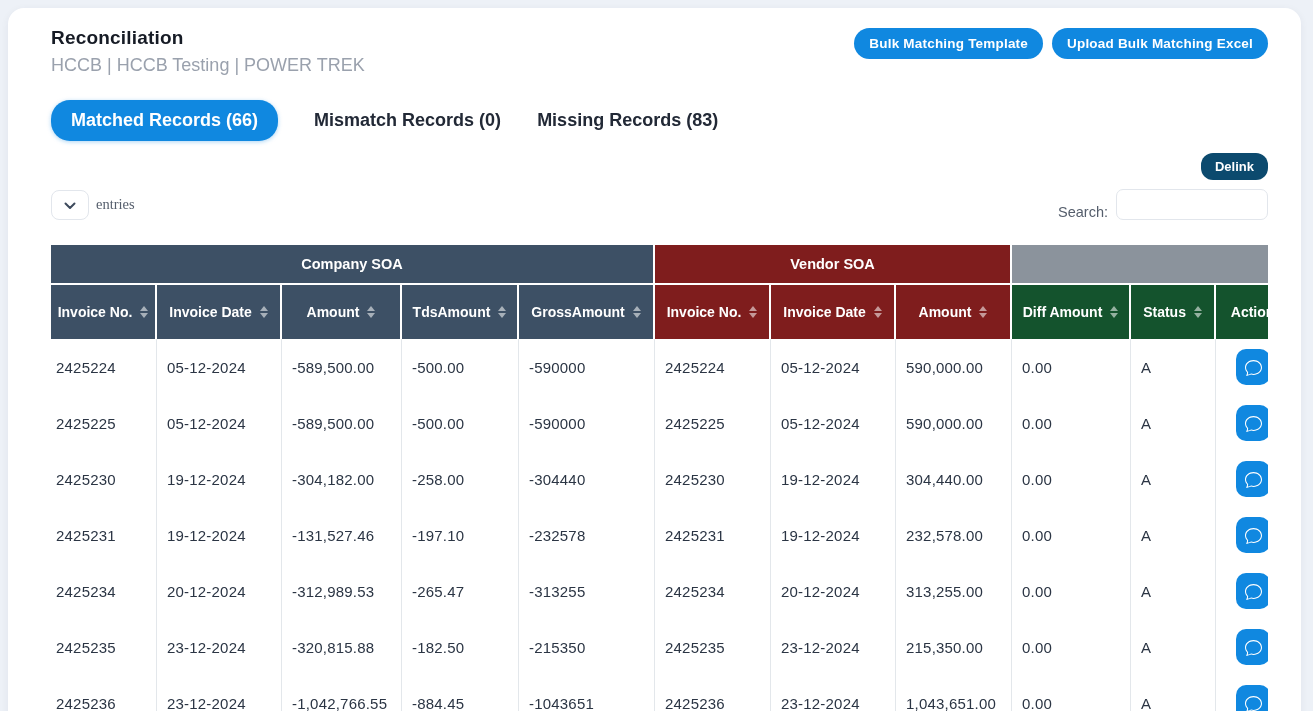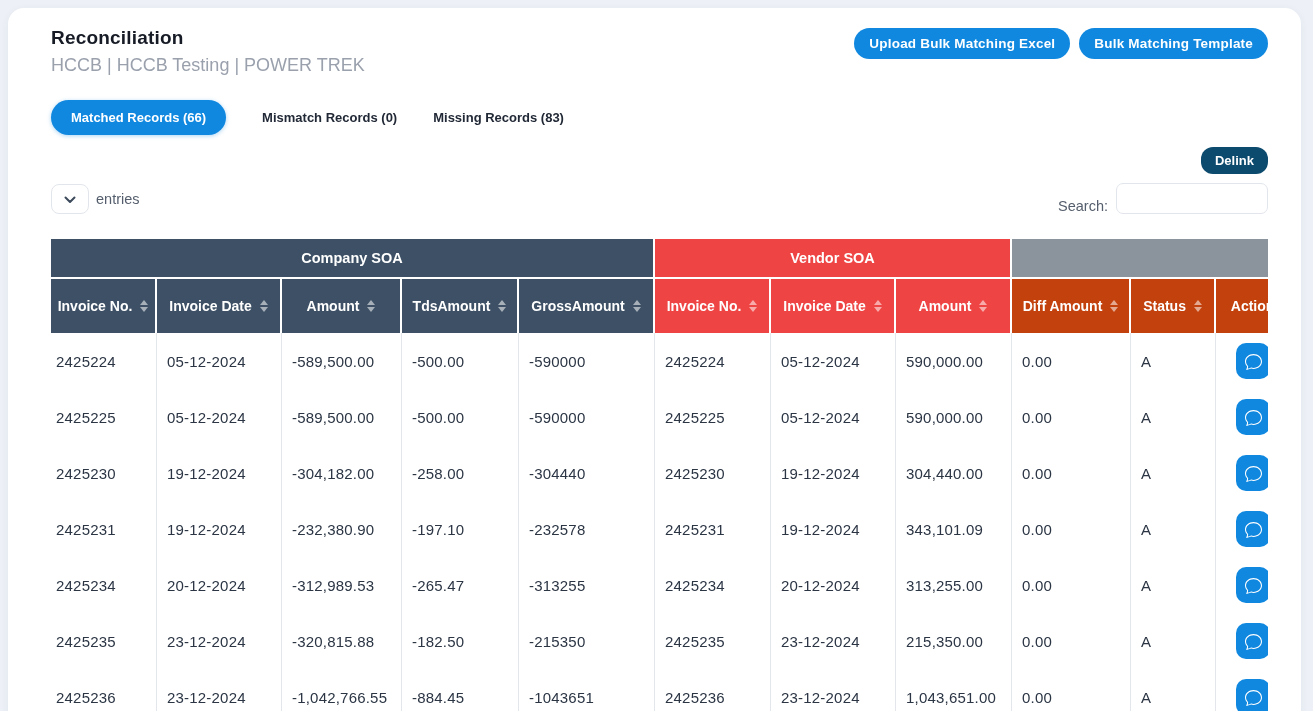--- a/index.html
+++ b/index.html
@@ -22,54 +22,54 @@
   .page-title { font-size:19px; font-weight:700; color:#161b25; letter-spacing:.2px; }
   .page-subtitle { margin-top:6px; font-size:18px; color:#9aa1ad; }
   .header-buttons { display:flex; gap:9px; margin-top:1px; }
   .btn-primary {
     background:#1088e0; color:#fff; border:none; cursor:pointer;
     font-family:inherit; font-size:13.5px; font-weight:700;
     padding:8px 15px; border-radius:17px; letter-spacing:.2px;
   }
   
   .tabs { display:flex; align-items:center; gap:36px; margin-top:24px; }
-  .tab { font-size:13px; font-weight:600; color:#222936; cursor:pointer; background:none; border:none; font-family:inherit;text-align:right; }
+  .tab { font-size:18px; font-weight:600; color:#222936; cursor:pointer; background:none; border:none; font-family:inherit;text-align:right; }
   .tab.active {
     background:#1088e0; color:#fff; border-radius:19px; padding:10px 20px;
     box-shadow:0 1px 4px rgba(16,136,224,.35);
   }
   
   .delink-row { display:flex; justify-content:flex-end; margin-top:12px; }
   .btn-delink {
     background:#0c4a6e; color:#fff; border:none; cursor:pointer;
     font-family:inherit; font-size:13px; font-weight:700;
     padding:6px 14px; border-radius:12px;
   }
   .controls-row { display:flex; justify-content:space-between; align-items:center; margin-top:9px; }
-  .entries-wrap { display:flex; align-items:center; gap:7px; }
+  .entries-wrap { display:flex; align-items:center; gap:7px;font-family:Liberation Serif, serif; }
   .entries-select {
     width:38px; height:30px; background:#fff; border:1px solid #e2e6ec; border-radius:8px;
     display:flex; align-items:center; justify-content:center; cursor:pointer;
   }
   .muted-label { font-size:14.5px; color:#555e6c; }
   .search-wrap { display:flex; align-items:flex-end; gap:8px; }
   .search-input {
     width:152px; height:31px; border:1px solid #e2e6ec; border-radius:7px;
     font-family:inherit; font-size:14px; padding:0 9px; color:#2a3442; outline:none;
   }
   
   .table-clip { margin-top:25px; width:1217px; overflow:hidden; }
   table { border-collapse:separate; border-spacing:0; table-layout:fixed; width:1240px; }
   th { color:#fff; font-weight:700; }
   .group-row th { height:40px; font-size:14.5px; text-align:center; border-right:2px solid #fff; border-bottom:2px solid #fff; }
   .head-row th { height:54px; font-size:14px; text-align:center; border-right:2px solid #fff; vertical-align:middle; }
   .bg-company { background:#3d5065; }
-  .bg-vendor  { background:#ef4444;margin-top:16px; }
+  .bg-vendor  { background:#7f1d1d;margin-top:16px; }
   .bg-gray-g  { background:#8b939c; }
-  .bg-gray-c  { background:#c2410c; }
+  .bg-gray-c  { background:#14532d; }
   .th-inner { display:inline-flex; align-items:center; justify-content:center; }
   .sort { display:inline-flex; flex-direction:column; gap:2px; margin-left:8px; }
   .sort i { display:block; width:0; height:0; border-left:4px solid transparent; border-right:4px solid transparent; }
   .sort .up { border-bottom:5px solid rgba(255,255,255,.55); }
   .sort .dn { border-top:5px solid rgba(255,255,255,.55); }
   tbody tr { height:56px; }
   tbody td {
     font-size:15px; color:#2b3544; border-right:1px solid #e3e7eb;
     padding-left:10px; vertical-align:middle; letter-spacing:.2px;
   }
@@ -86,22 +86,22 @@
 <body>
 
 <div class="card">
 
   <div class="page-header">
     <div>
       <div class="page-title">Reconciliation</div>
       <div class="page-subtitle">HCCB | HCCB Testing | POWER TREK</div>
     </div>
     <div class="header-buttons" id="header-buttons">
+        <button class="btn-primary">Bulk Matching Template</button>
         <button class="btn-primary">Upload Bulk Matching Excel</button>
-        <button class="btn-primary">Bulk Matching Template</button>
       </div>
   </div>
 
   <div class="tabs" id="tabs">
       <button class="tab active">Matched Records (66)</button>
       <button class="tab">Mismatch Records (0)</button>
       <button class="tab">Missing Records (83)</button>
     </div>
 
   <div class="delink-row">
@@ -276,26 +276,26 @@
                 <span>
                   <svg width="17" height="17" viewBox="0 0 16 16" fill="#ffffff">
                     <path d="M2.678 11.894a1 1 0 0 1 .287.801 10.97 10.97 0 0 1-.398 2c1.395-.323 2.247-.697 2.634-.893a1 1 0 0 1 .71-.074A8.06 8.06 0 0 0 8 14c3.996 0 7-2.807 7-6 0-3.192-3.004-6-7-6S1 4.808 1 8c0 1.468.617 2.83 1.678 3.894zm-.493 3.905a21.682 21.682 0 0 1-.713.129c-.2.032-.352-.176-.273-.362a9.68 9.68 0 0 0 .244-.637l.003-.01c.248-.72.45-1.548.524-2.319C.743 11.37 0 9.76 0 8c0-3.866 3.582-7 8-7s8 3.134 8 7-3.582 7-8 7a9.06 9.06 0 0 1-2.347-.306c-.52.263-1.639.742-3.468 1.105z"></path>
                   </svg>
                 </span>
               </button></td>
           </tr>
           <tr>
             <td>2425231</td>
             <td>19-12-2024</td>
-            <td>-232,380.90</td>
+            <td>-131,527.46</td>
             <td>-197.10</td>
             <td>-232578</td>
             <td>2425231</td>
             <td>19-12-2024</td>
-            <td>343,101.09</td>
+            <td>232,578.00</td>
             <td>0.00</td>
             <td>A</td>
             <td class="action-cell"><button class="chat-btn">
                 <span>
                   <svg width="17" height="17" viewBox="0 0 16 16" fill="#ffffff">
                     <path d="M2.678 11.894a1 1 0 0 1 .287.801 10.97 10.97 0 0 1-.398 2c1.395-.323 2.247-.697 2.634-.893a1 1 0 0 1 .71-.074A8.06 8.06 0 0 0 8 14c3.996 0 7-2.807 7-6 0-3.192-3.004-6-7-6S1 4.808 1 8c0 1.468.617 2.83 1.678 3.894zm-.493 3.905a21.682 21.682 0 0 1-.713.129c-.2.032-.352-.176-.273-.362a9.68 9.68 0 0 0 .244-.637l.003-.01c.248-.72.45-1.548.524-2.319C.743 11.37 0 9.76 0 8c0-3.866 3.582-7 8-7s8 3.134 8 7-3.582 7-8 7a9.06 9.06 0 0 1-2.347-.306c-.52.263-1.639.742-3.468 1.105z"></path>
                   </svg>
                 </span>
               </button></td>
           </tr>

